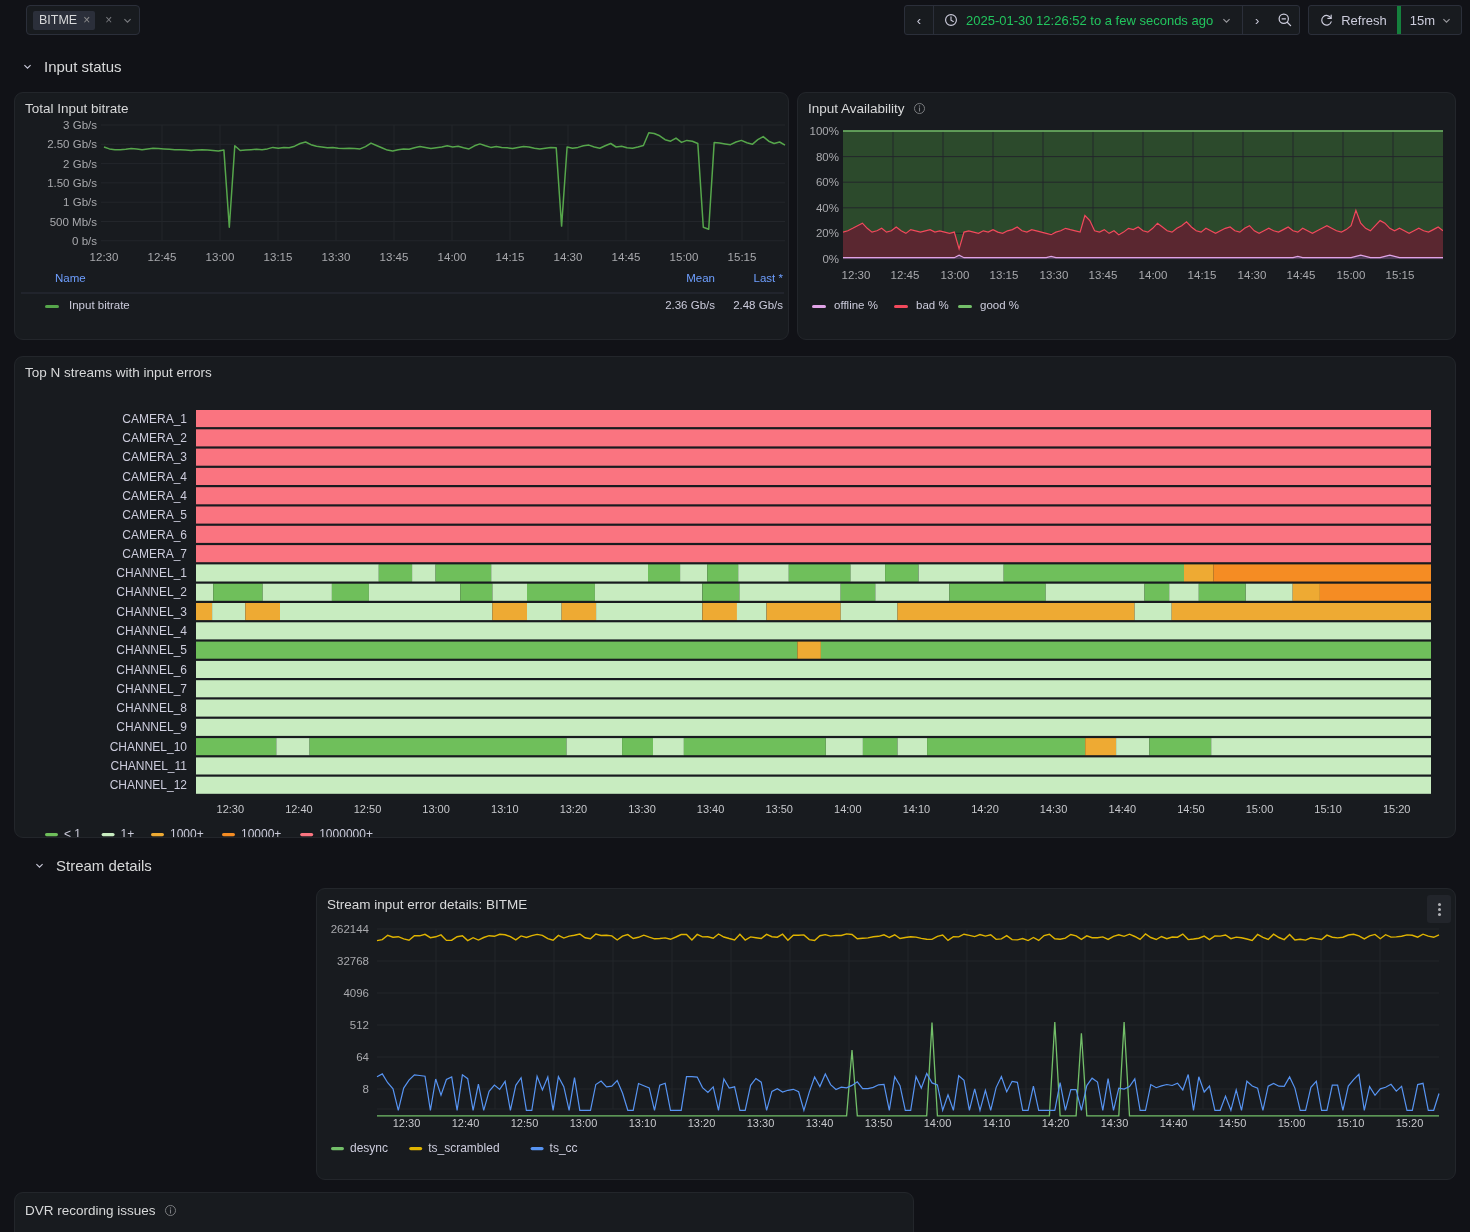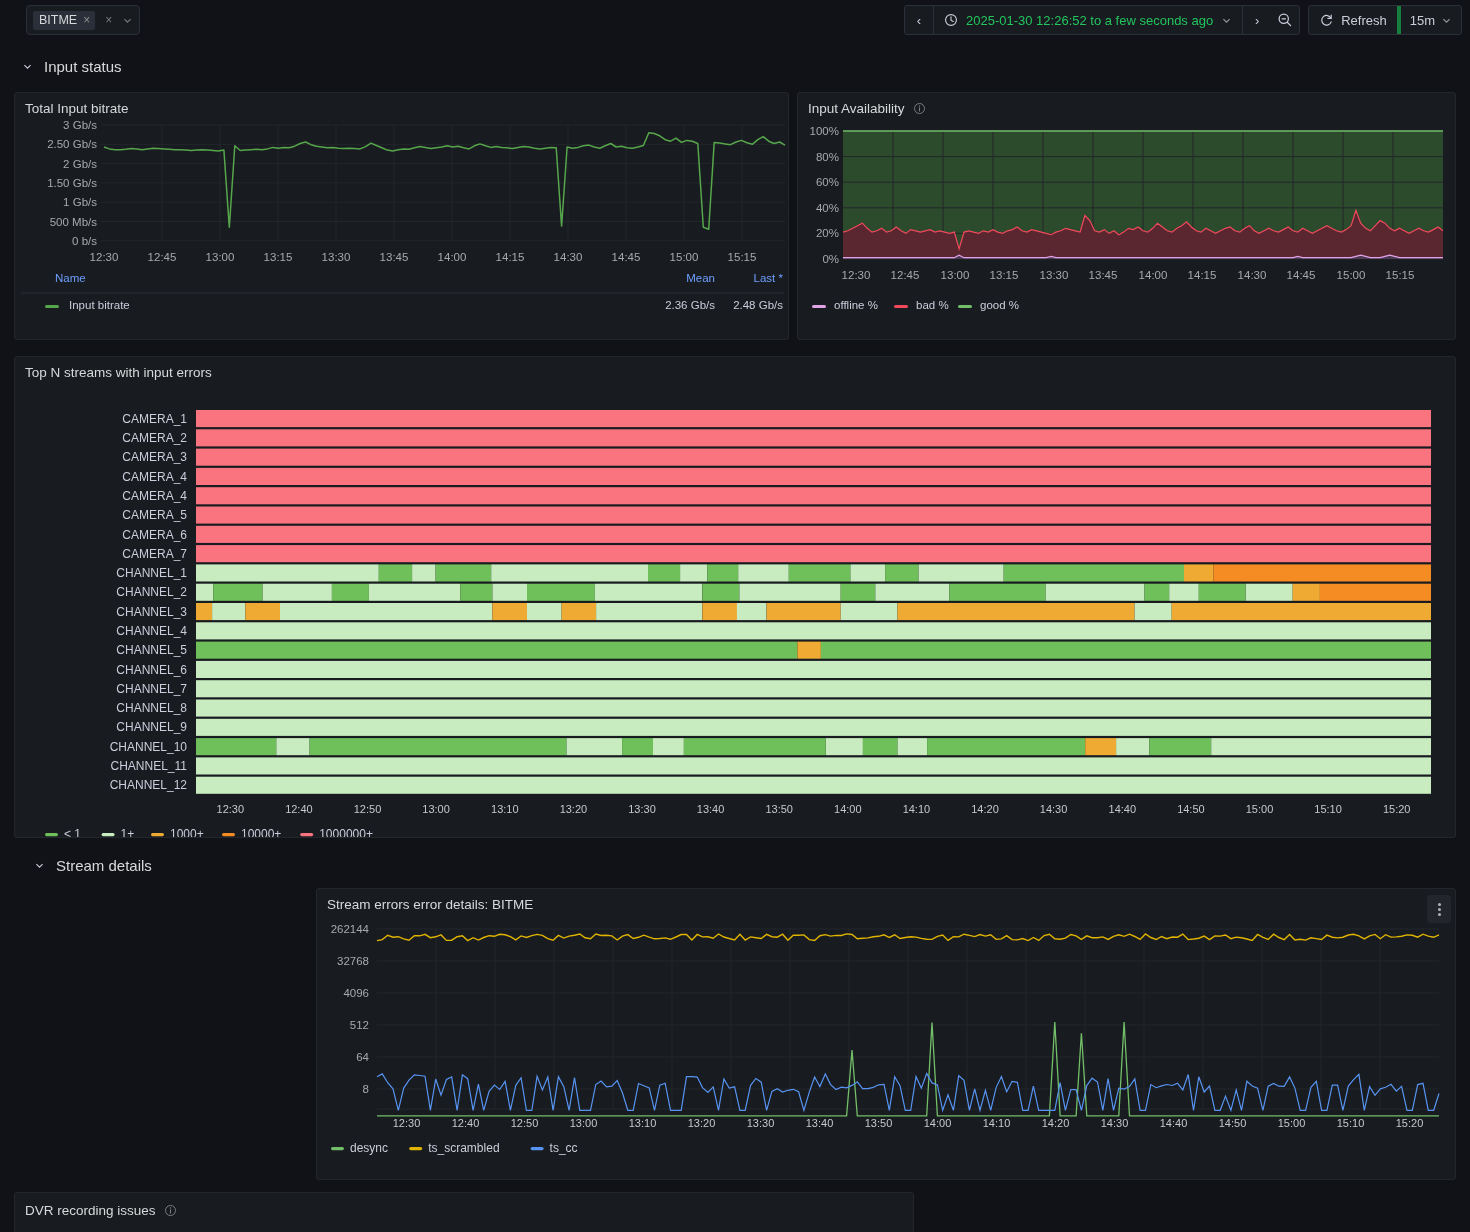--- a/index.html
+++ b/index.html
@@ -67,21 +67,21 @@
   
   .rowhdr {
     display: flex; align-items: center; gap: 12px;
     height: 28px; padding-left: 22px; cursor: pointer;
   }
   .rowhdr .chev { color: #ccccdc; font-size: 11px; width: 10px; }
   .rowhdr .t { font-size: 15px; color: #d8d9da; font-weight: 500; }
 
   
   .panel {
-    background: #181b1f; border: 1px solid #23262b; border-radius: 3px;
+    background: #181b1f; border: 1px solid #23262b; border-radius: 9px;
     position: absolute;
   }
   .ptitle {
     font-size: 13.5px; color: #d8d9da; padding: 8px 0 0 10px;
     display: flex; align-items: center; gap: 8px;
   }
   .infoicon { color: #7a7c80; }
   .pmenu { position:absolute; right:4px; top:6px; width:24px; height:28px;
     background:#22252b; border-radius:3px; display:flex; align-items:center;
     justify-content:center; cursor:pointer; }
@@ -450,21 +450,21 @@
 <div class="rowhdr" style="position:absolute;left:12px;top:851px;">
   <span class="chev">
     <svg class="ic" width="11" height="11" viewBox="0 0 16 16">
         <path d="M3.5 6 L8 10.5 L12.5 6" fill="none" stroke="#ccccdc" stroke-width="1.6"></path>
       </svg>
   </span>
   <span class="t">Stream details</span>
 </div>
 
 <div class="panel" style="left:316px;top:888px;width:1140px;height:292px;">
-  <div class="ptitle">Stream errors error details: BITME</div>
+  <div class="ptitle">Stream input error details: BITME</div>
   <div class="pmenu">
       <i></i>
     </div>
   <svg id="sd-svg" width="1140" height="262" viewBox="0 0 1140 262" style="position:absolute;left:0;top:30px;">
     <g id="sd-grid">
         <line x1="60" y1="10" x2="1122" y2="10" class="gridline"></line>
         <line x1="60" y1="42" x2="1122" y2="42" class="gridline"></line>
         <line x1="60" y1="74" x2="1122" y2="74" class="gridline"></line>
         <line x1="60" y1="106" x2="1122" y2="106" class="gridline"></line>
         <line x1="60" y1="138" x2="1122" y2="138" class="gridline"></line>

